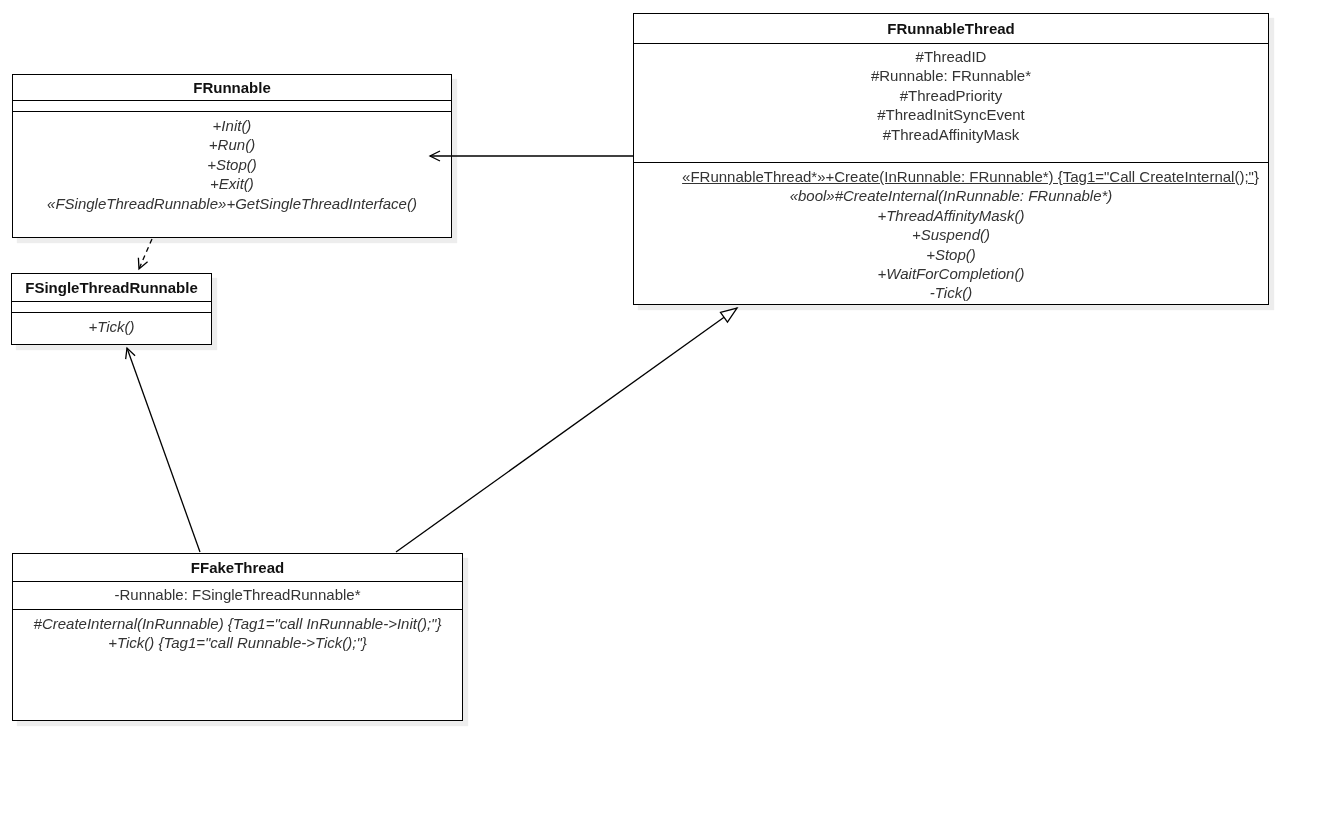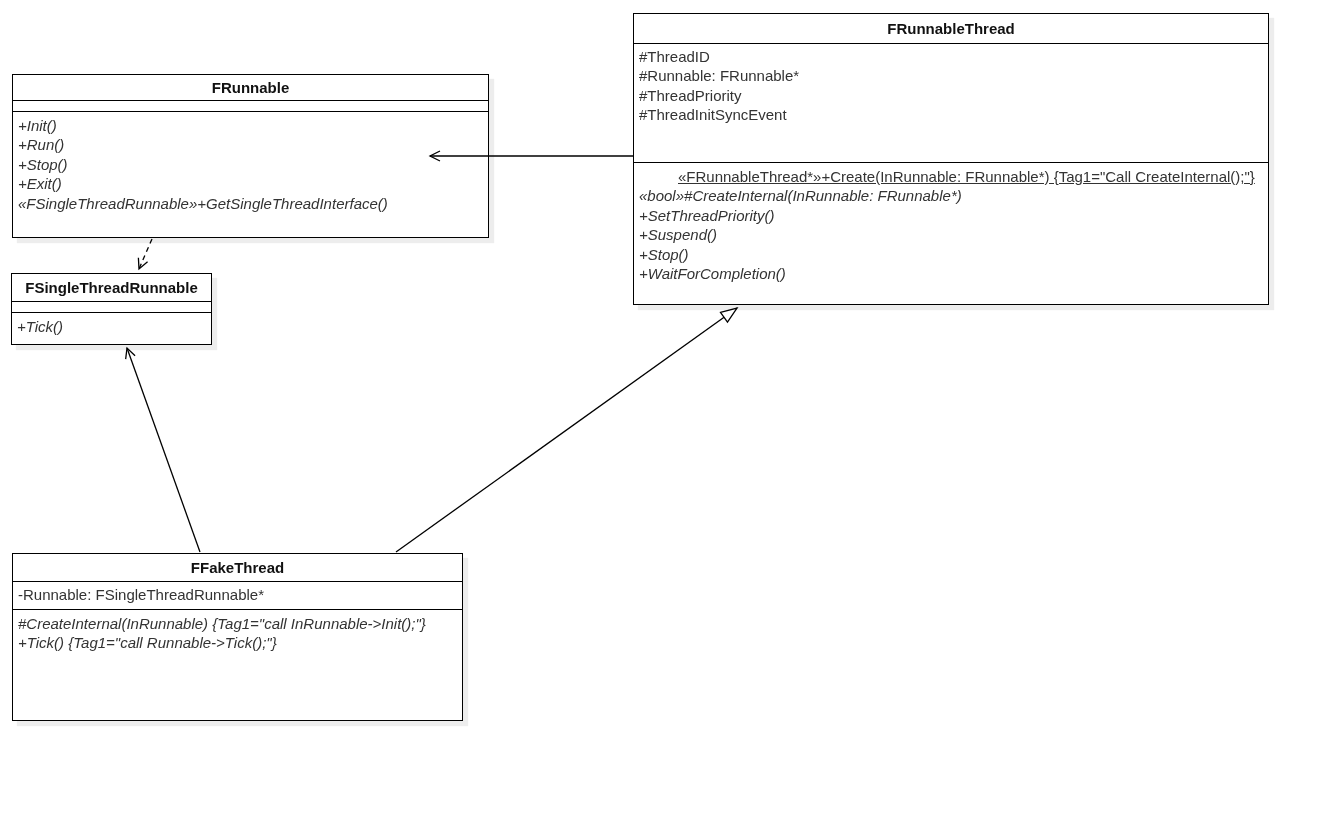--- a/index.html
+++ b/index.html
@@ -36,20 +36,21 @@
     justify-content: center;
     white-space: nowrap;
     overflow: hidden;
   }
   .compartment {
     flex: 0 0 auto;
     border-bottom: 1.5px solid #000000;
     box-sizing: border-box;
     padding: 3px 5px 1px 5px;
     overflow: hidden;
+    text-align: center;
   }
   .compartment.methods {
     flex: 1 1 auto;
     border-bottom: none;
     padding-top: 4px;
   }
   .compartment.empty {
     padding: 0;
   }
   .row {
@@ -69,47 +70,49 @@
     top: 0;
     width: 1317px;
     height: 822px;
   }
 </style>
 </head>
 <body>
 
 <div id="canvas">
 
-  <div class="uml-class" style="left:12px; top:74px; width:477px; height:164px;">
+  <div class="uml-class" style="left:12px; top:74px; width:440px; height:164px;">
     <div class="uml-title" style="height:25px;">FRunnable</div>
     <div class="compartment empty" style="height:11px;"></div>
     <div class="compartment methods">
       <div class="row method">+Init()</div>
       <div class="row method">+Run()</div>
       <div class="row method">+Stop()</div>
       <div class="row method">+Exit()</div>
       <div class="row method">«FSingleThreadRunnable»+GetSingleThreadInterface()</div>
     </div>
   </div>
 
   <div class="uml-class" style="left:633px; top:13px; width:636px; height:292px;">
     <div class="uml-title" style="height:29px;">FRunnableThread</div>
     <div class="compartment" style="height:119px;">
       <div class="row">#ThreadID</div>
       <div class="row">#Runnable: FRunnable*</div>
       <div class="row">#ThreadPriority</div>
       <div class="row">#ThreadInitSyncEvent</div>
+      <div class="row">#ThreadAffinityMask</div>
     </div>
     <div class="compartment methods">
       <div class="row method static-method">«FRunnableThread*»+Create(InRunnable: FRunnable*) {Tag1="Call CreateInternal();"}</div>
       <div class="row method">«bool»#CreateInternal(InRunnable: FRunnable*)</div>
-      <div class="row method">+SetThreadPriority()</div>
+      <div class="row method">+ThreadAffinityMask()</div>
       <div class="row method">+Suspend()</div>
       <div class="row method">+Stop()</div>
       <div class="row method">+WaitForCompletion()</div>
+      <div class="row method">-Tick()</div>
     </div>
   </div>
 
   <div class="uml-class" style="left:11px; top:273px; width:201px; height:72px;">
     <div class="uml-title" style="height:27px;">FSingleThreadRunnable</div>
     <div class="compartment empty" style="height:11px;"></div>
     <div class="compartment methods">
       <div class="row method">+Tick()</div>
     </div>
   </div>

